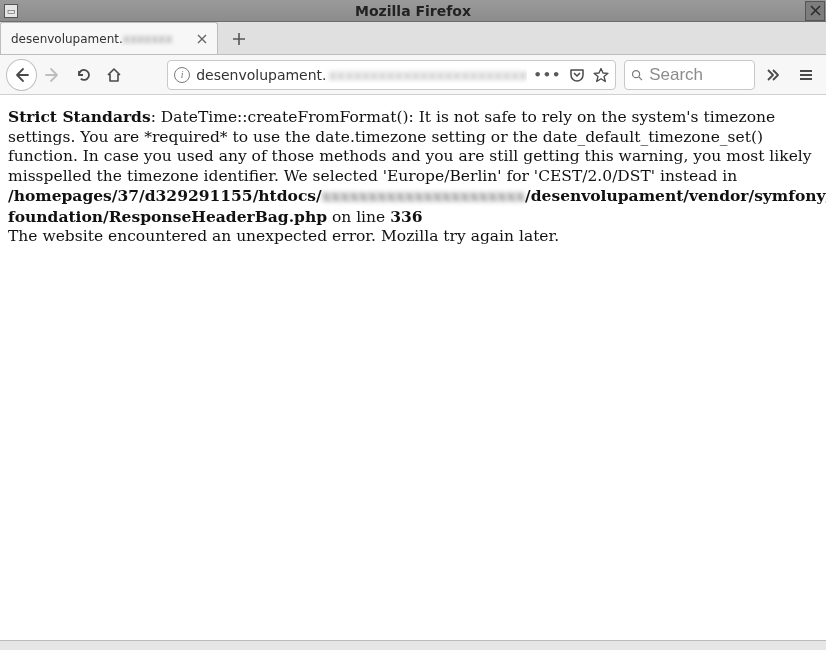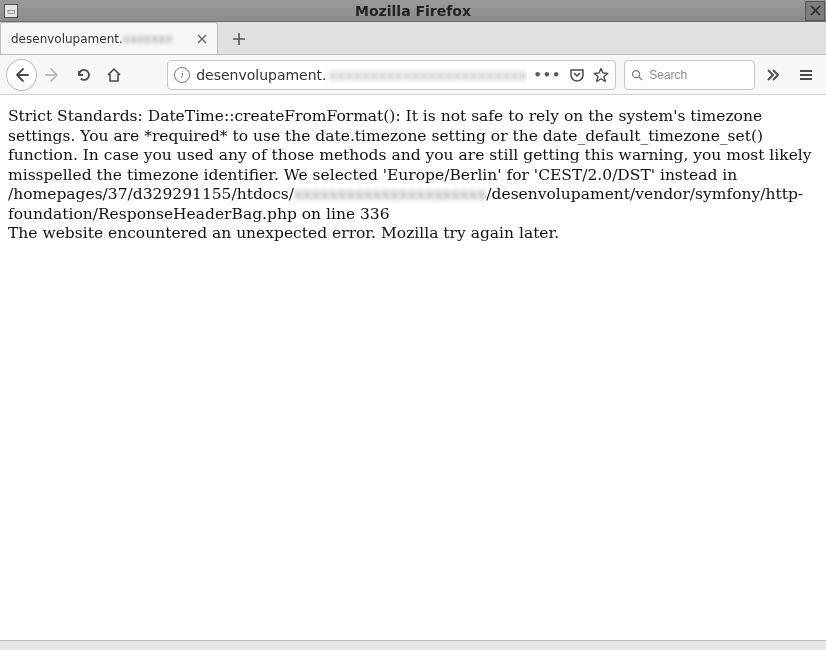--- a/index.html
+++ b/index.html
@@ -161,41 +161,41 @@
     border: 1px solid #c8c8c8;
     border-radius: 4px;
     background: #fff;
     display: flex;
     align-items: center;
     padding: 0 6px;
     gap: 6px;
   }
   .searchbar input {
     border: none; outline: none;
-    font-size: 12px;
+    font-size: 17px;
     width: 100%;
     color: #0f172a;
   }
   .searchbar input::placeholder { color: #8c8c8c; }
   .overflow-btn, .menu-btn {
     width: 30px; height: 30px;
     display: flex; align-items: center; justify-content: center;
     color: #5a5a5a;
     border-radius: 4px;
     margin-left: 2px;
   }
   
   .content {
     padding: 12px 8px 8px 8px;
     font-family: "DejaVu Serif", "Liberation Serif", Georgia, serif;
     font-size: 15.5px;
     line-height: 1.26;
     color: #111;
   }
-  .content b { font-weight: normal; }
+  .content b { font-weight: bold; }
   .content .blurpath {
     filter: blur(2.5px);
     opacity: .55;
   }
   
   .footer {
     position: absolute;
     bottom: 0; left: 0; right: 0;
     height: 10px;
     background: #e6e6e6;

